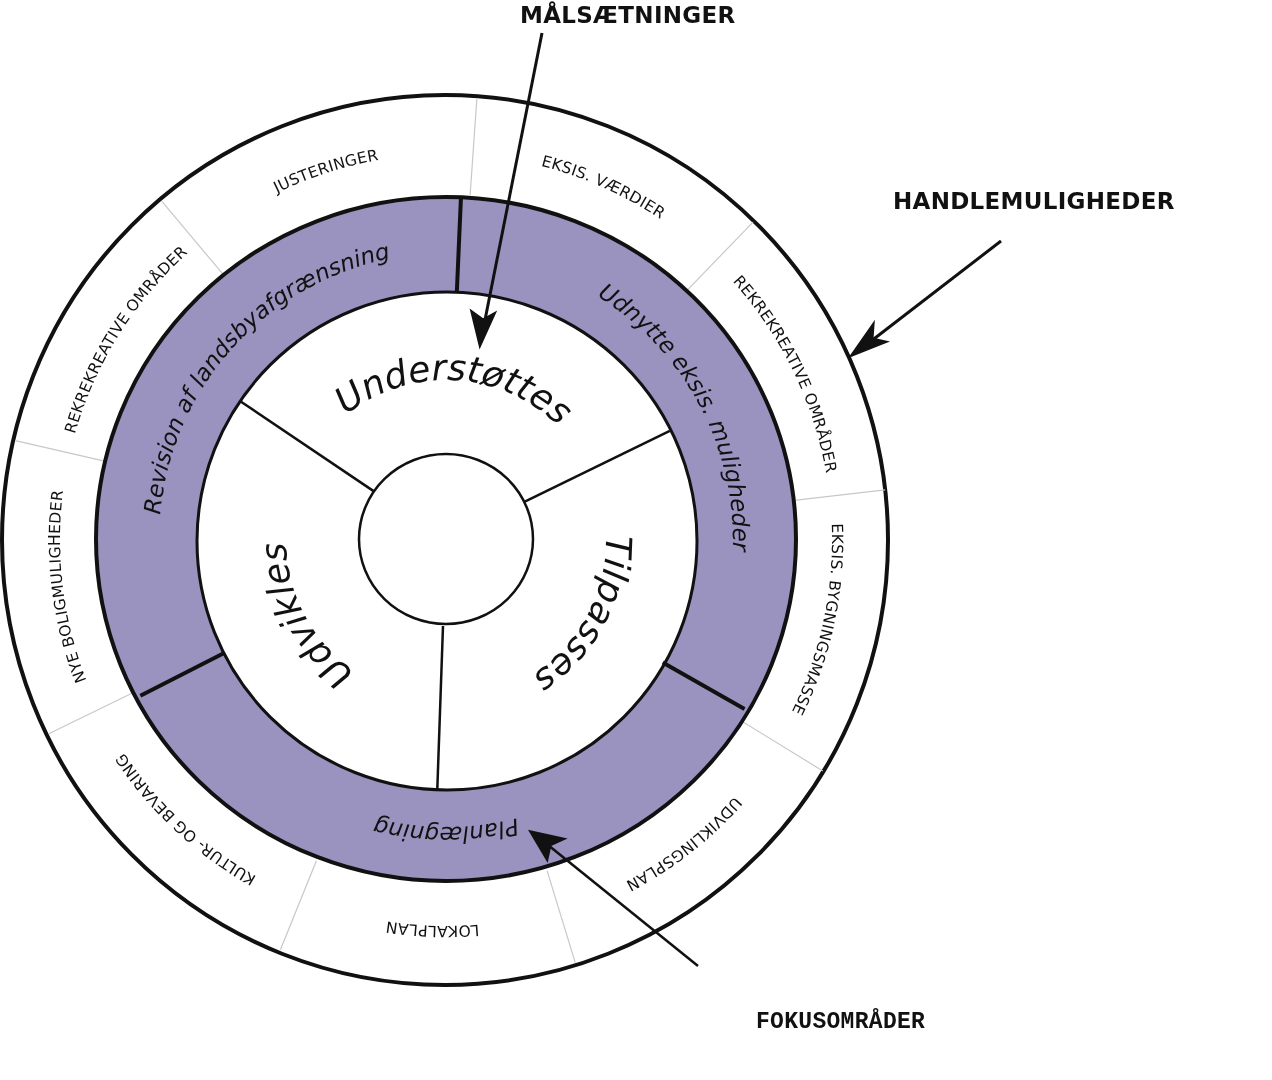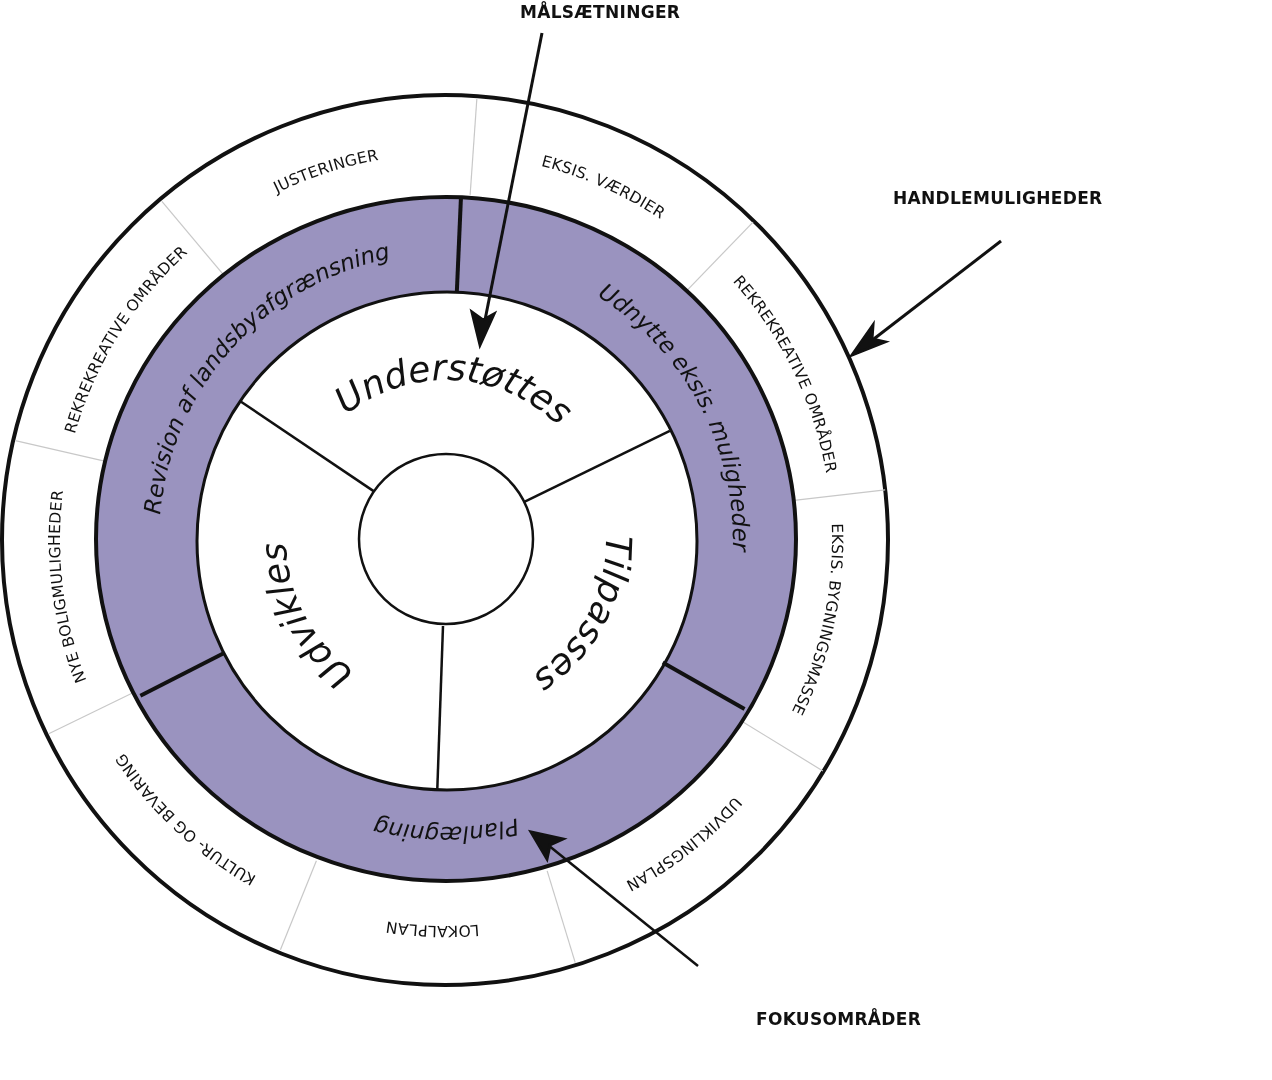--- a/index.html
+++ b/index.html
@@ -2,28 +2,28 @@
 <html><head>
 <meta charset="utf-8">
 <style>
   html, body { margin: 0; padding: 0; background: #ffffff; }
   body { width: 1272px; height: 1080px; overflow: hidden; position: relative; }
   #wheel { position: absolute; left: 0; top: 0; width: 1272px; height: 1080px; }
   .callout {
     position: absolute;
     font-family: "DejaVu Sans", sans-serif;
     font-weight: bold;
-    font-size: 17px;
+    font-size: 23px;
     color: #111111;
     letter-spacing: 0.3px;
     white-space: nowrap;
   }
   #callout-goals { left: 520px; top: 2px; }
   #callout-actions { left: 893px; top: 188px; }
-  #callout-focus { left: 756px; top: 1009px; }
+  #callout-focus { left: 756px; top: 1009px; font-family: Liberation Mono, monospace; }
   .lbl-outer { font-family: "DejaVu Sans", sans-serif; font-size: 15.5px; fill: #111; letter-spacing: 0.3px; }
   .lbl-focus { font-family: "DejaVu Sans", sans-serif; font-style: oblique; font-size: 23px; fill: #111; }
   .lbl-goal  { font-family: "DejaVu Sans", sans-serif; font-style: oblique; font-size: 36px; fill: #111; }
 </style>
 </head>
 <body>
 
 <svg id="wheel" xmlns="http://www.w3.org/2000/svg" viewBox="0 0 1272 1080">
   <defs id="arc-defs">
       <path id="arc0" d="M 102.07148166329006 364.7596671005349 A 386 386 0 0 1 621.2403328994651 196.07148166329006" fill="none"></path>

